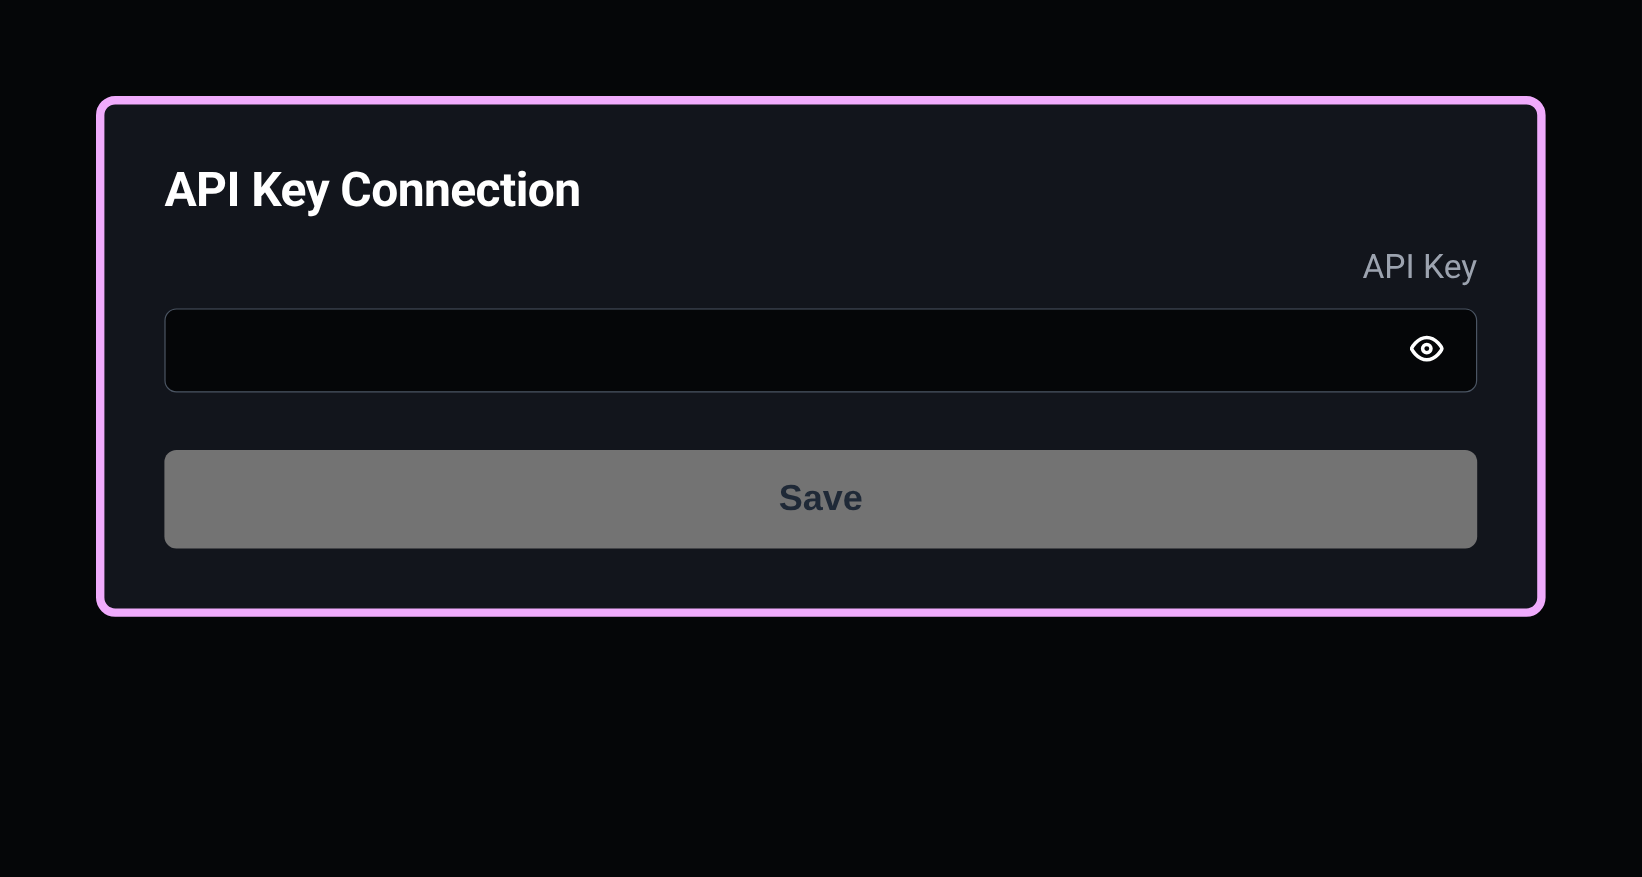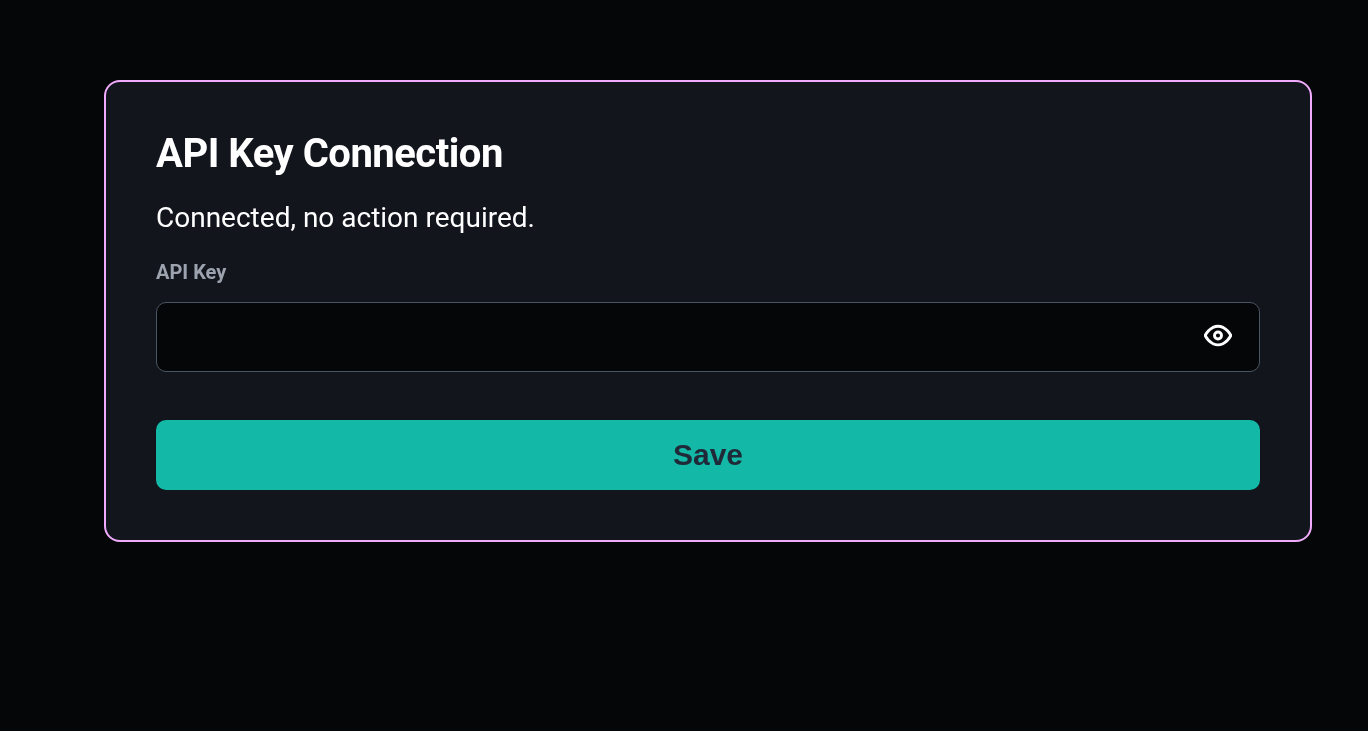--- a/index.html
+++ b/index.html
@@ -11,25 +11,24 @@
     body {
       background-color: #050608;
       font-family: -apple-system, BlinkMacSystemFont, "Segoe UI", Roboto, Helvetica, Arial, sans-serif;
       width: 1368px;
       height: 731px;
       padding: 80px;
     }
 
     .card {
       background-color: #12151c;
-      border: 2px solid #f0abfc;
+      border: 7px solid #f0abfc;
       border-radius: 16px;
       padding: 48px 50px 50px 50px;
       width: 100%;
-      margin-left: 24px;
     }
 
     .card-title {
       color: #ffffff;
       font-size: 40px;
       font-weight: 700;
       letter-spacing: -0.5px;
       margin-bottom: 24px;
     }
 
@@ -45,24 +44,25 @@
       font-size: 28px;
       font-weight: 500;
       text-decoration: none;
       cursor: pointer;
       display: inline-block;
       margin-bottom: 60px;
     }
 
     .field-label {
       color: #9ca3af;
-      font-size: 20px;
-      font-weight: 700;
+      font-size: 28px;
+      font-weight: 400;
       margin-bottom: 18px;
       display: block;
+      text-align: right;
     }
 
     .input-wrapper {
       position: relative;
       width: 100%;
       margin-bottom: 48px;
     }
 
     .api-key-input {
       width: 100%;
@@ -93,36 +93,35 @@
     .eye-button svg {
       width: 28px;
       height: 28px;
       stroke: #ffffff;
       fill: none;
       stroke-width: 2.5;
     }
 
     .save-button {
       width: 100%;
-      height: 70px;
-      background-color: #14b8a6;
+      height: 82px;
+      background-color: #737373;
       border: none;
       border-radius: 10px;
       color: #1f2937;
       font-size: 30px;
       font-weight: 700;
       cursor: pointer;
     }
   </style>
 </head>
 <body>
 
 <div class="card">
   <h1 class="card-title">API Key Connection</h1>
-  <p class="status-text">Connected, no action required.</p>
   
   <label class="field-label">API Key</label>
   
   <div class="input-wrapper">
     <input type="password" class="api-key-input" value="" style="">
     <button class="eye-button">
       <span>
         <svg viewBox="0 0 24 24">
           <path d="M1 12s4-8 11-8 11 8 11 8-4 8-11 8-11-8-11-8z"></path>
           <circle cx="12" cy="12" r="3"></circle>

